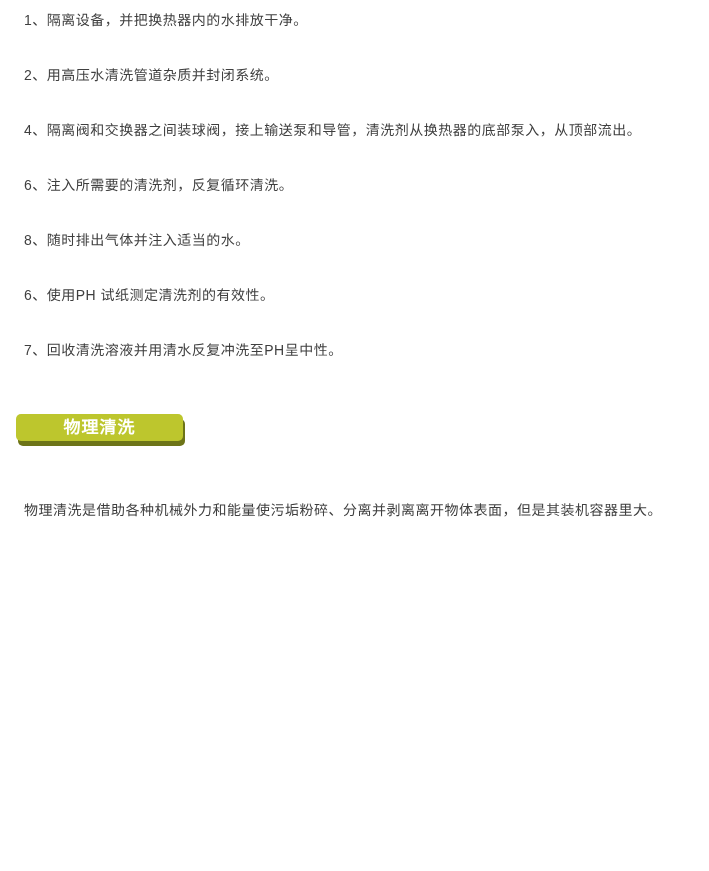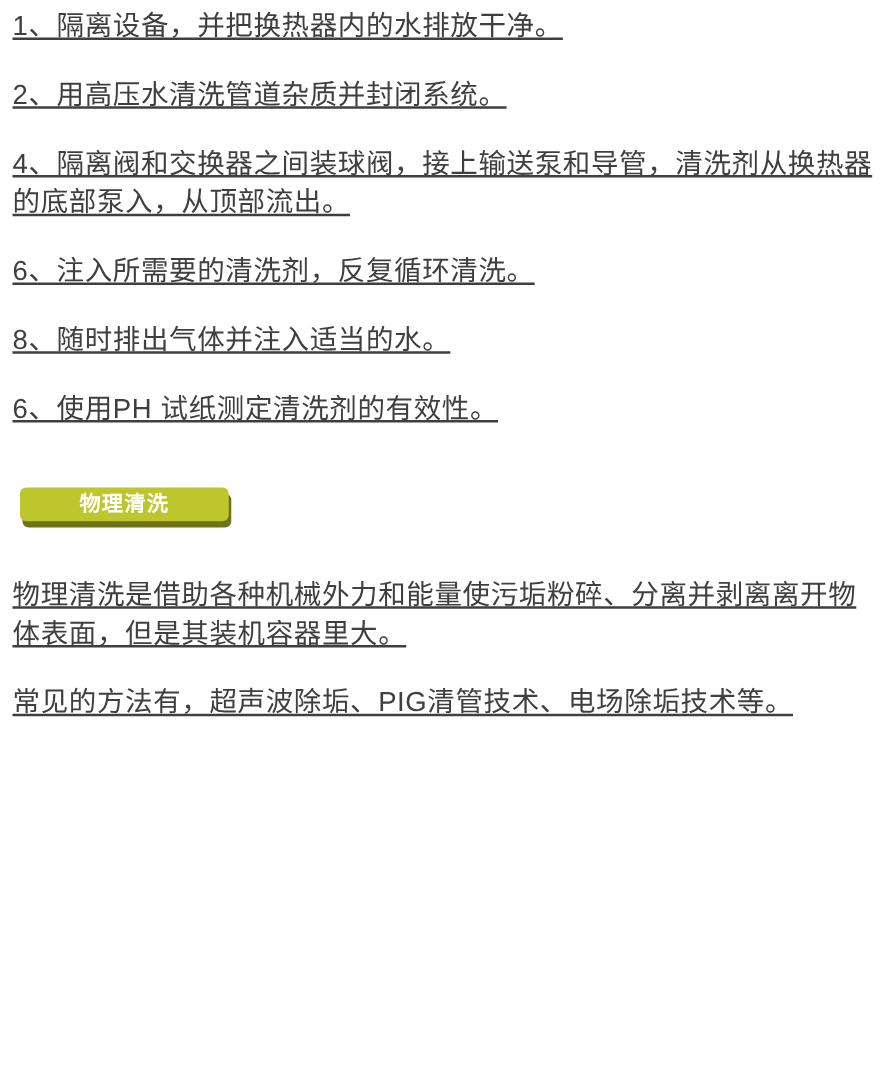--- a/index.html
+++ b/index.html
@@ -10,30 +10,29 @@
   .page {
     width: 709px;
     min-height: 871px;
     box-sizing: border-box;
     background: #ffffff;
     padding: 5px 10px 10px 10px;
     font-family: "Liberation Sans", "DejaVu Sans", sans-serif;
     color: #3f3f3f;
   }
   .para {
-    margin: 0 0 24px 0;
-    font-size: 22px;
+    margin: 0 0 24px 14px;
+    font-size: 14px;
     line-height: 31px;
     letter-spacing: 0.5px;
     color: #3f3f3f;
     word-break: break-all;
-    text-decoration: underline;
   }
   .badge-wrap {
-    margin: 48px 0 43px 6px;
+    margin: 48px 0 54px 6px;
     height: 27px;
   }
   .section-badge {
     display: inline-block;
     width: 167px;
     height: 27px;
     line-height: 27px;
     text-align: center;
     font-size: 17px;
     font-weight: bold;
@@ -48,21 +47,21 @@
 <body style="background: rgb(255, 255, 255);">
 
 <div class="page">
 
   <p class="para">1、隔离设备，并把换热器内的水排放干净。</p>
   <p class="para">2、用高压水清洗管道杂质并封闭系统。</p>
   <p class="para">4、隔离阀和交换器之间装球阀，接上输送泵和导管，清洗剂从换热器的底部泵入，从顶部流出。</p>
   <p class="para">6、注入所需要的清洗剂，反复循环清洗。</p>
   <p class="para">8、随时排出气体并注入适当的水。</p>
   <p class="para">6、使用PH 试纸测定清洗剂的有效性。</p>
+  <p class="para">7、回收清洗溶液并用清水反复冲洗至PH呈中性。</p>
 
   <div class="badge-wrap">
     <span class="section-badge" id="section-badge" style="background: rgb(189, 198, 45); color: rgb(255, 255, 255); box-shadow: rgb(109, 116, 24) 2px 5px 0px 0px;">物理清洗</span>
   </div>
 
   <p class="para">物理清洗是借助各种机械外力和能量使污垢粉碎、分离并剥离离开物体表面，但是其装机容器里大。</p>
-  <p class="para">常见的方法有，超声波除垢、PIG清管技术、电场除垢技术等。</p>
 
 </div>
 
 </body></html>

